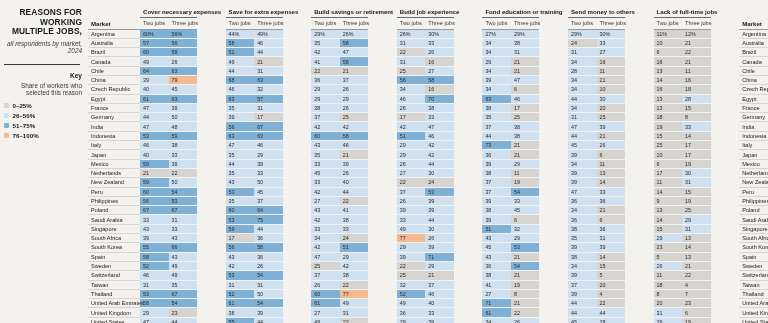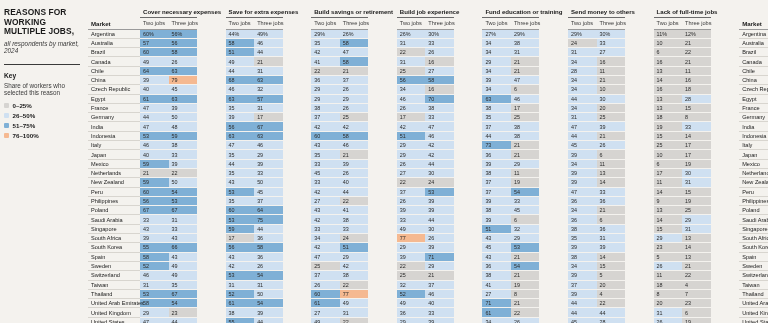--- a/index.html
+++ b/index.html
@@ -11,20 +11,21 @@
     overflow: hidden;
   }
   #page { position: relative; width: 768px; height: 323px; display: flex; }
 
   
   .panel {
     width: 88px;
     flex: 0 0 88px;
     padding: 8px 6px 0 4px;
     background: #f4f2ee;
+    text-align: right;
   }
   .title {
     font-weight: bold;
     font-size: 8.4px;
     line-height: 9.6px;
     letter-spacing: .1px;
     color: #1a1a1a;
     text-transform: uppercase;
   }
   .subtitle {

